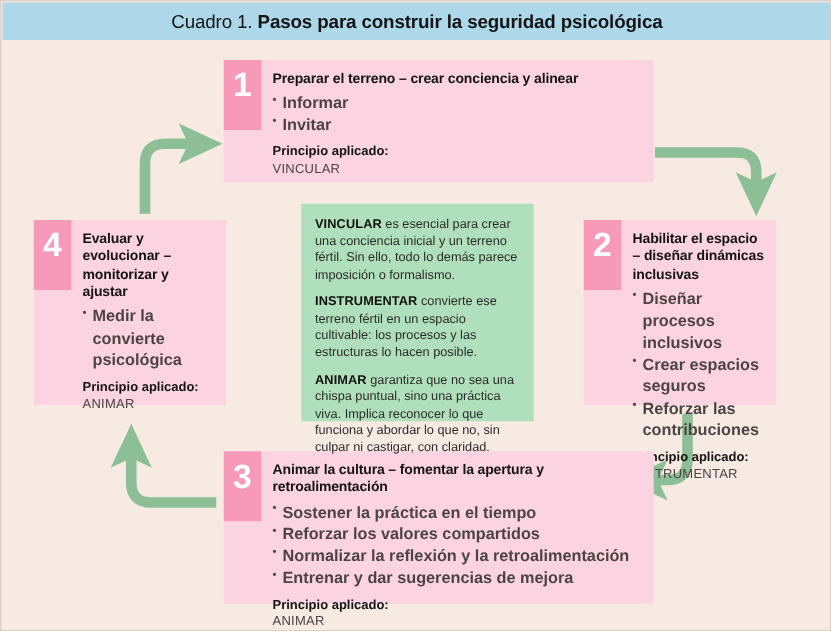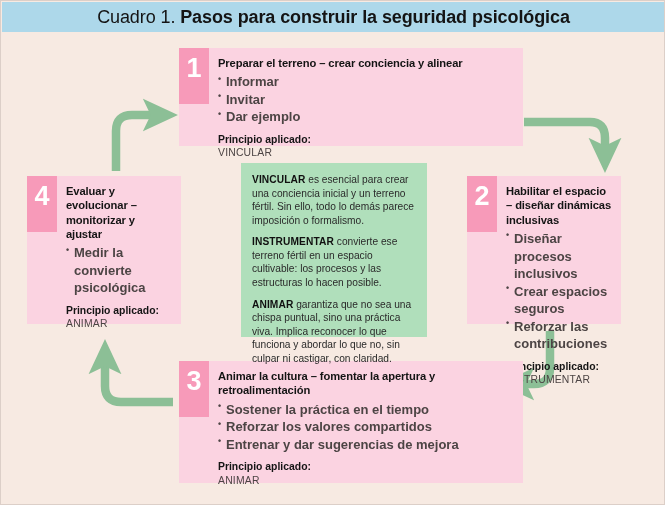--- a/index.html
+++ b/index.html
@@ -31,21 +31,21 @@
     top: 1px;
     width: 663px;
     height: 30px;
     background: #add8ea;
     display: flex;
     align-items: center;
     justify-content: center;
     box-sizing: border-box;
   }
   .header-text {
-    font-size: 18px;
+    font-size: 15px;
     color: #141414;
     letter-spacing: -0.1px;
     white-space: nowrap;
   }
   .header-label { font-weight: 400; }
   .header-title { font-weight: 700; }
 
   
   #arrows {
     position: absolute;
@@ -188,21 +188,20 @@
     <path d="M 115 170 L 115 130 Q 115 114 131 114 L 165 114" fill="none" stroke="#8cbf96" stroke-width="8.5" stroke-linecap="butt" marker-end="url(#ah)"></path>
   </svg>
 
   <div class="step" id="step-1">
     <div class="step-num tall">1</div>
     <div class="step-body">
       <p class="step-title">Preparar el terreno – crear conciencia y alinear</p>
       <ul class="bullets">
         <li>Informar</li>
         <li>Invitar</li>
-        <li>Dar ejemplo</li>
       </ul>
       <div class="principle">
         <span class="principle-label">Principio aplicado:</span>
         <span class="principle-value">VINCULAR</span>
       </div>
     </div>
   </div>
 
   <div class="step" id="step-2">
     <div class="step-num tall">2</div>
@@ -220,20 +219,21 @@
     </div>
   </div>
 
   <div class="step" id="step-3">
     <div class="step-num tall">3</div>
     <div class="step-body">
       <p class="step-title">Animar la cultura – fomentar la apertura y retroalimentación</p>
       <ul class="bullets">
         <li>Sostener la práctica en el tiempo</li>
         <li>Reforzar los valores compartidos</li>
+        <li>Normalizar la reflexión y la retroalimentación</li>
         <li>Entrenar y dar sugerencias de mejora</li>
       </ul>
       <div class="principle">
         <span class="principle-label">Principio aplicado:</span>
         <span class="principle-value">ANIMAR</span>
       </div>
     </div>
   </div>
 
   <div class="step" id="step-4">

